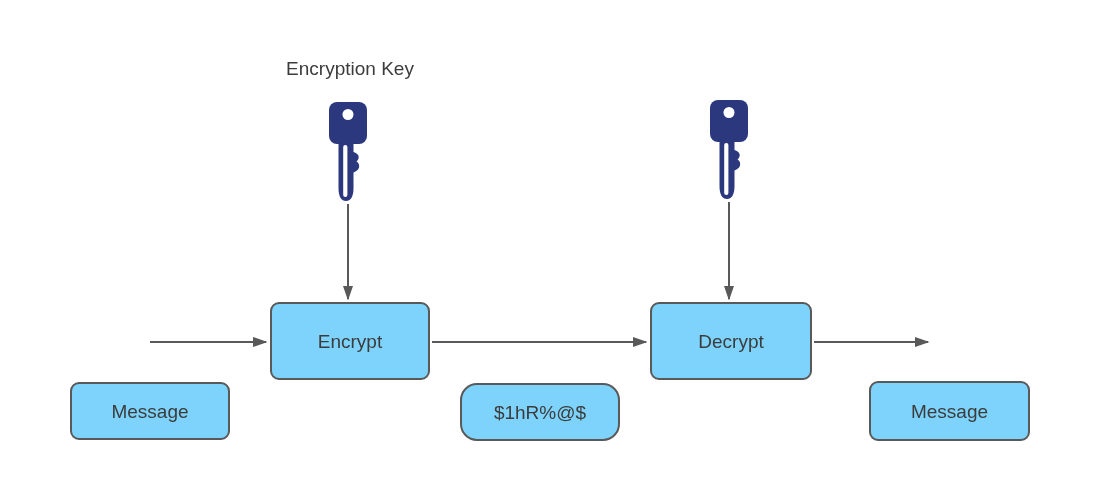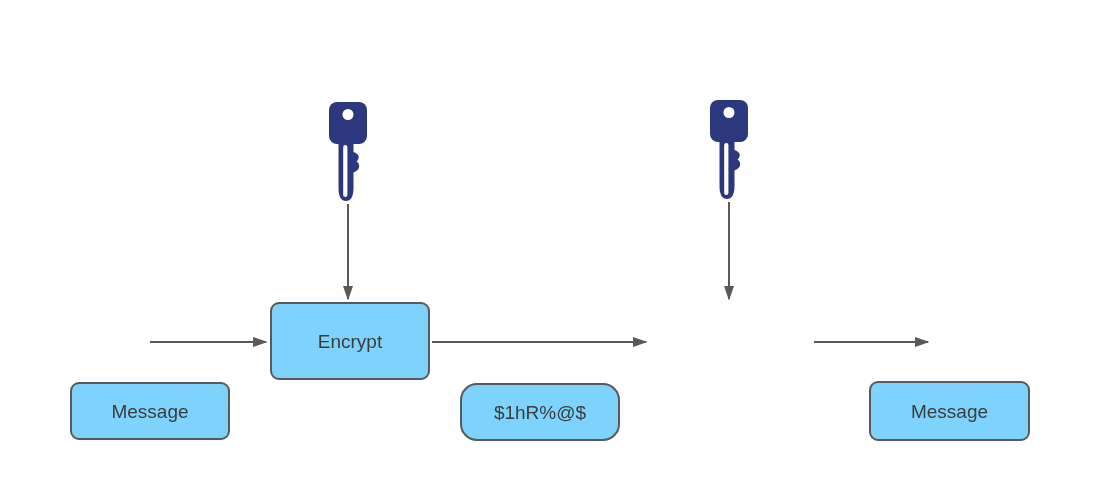--- a/index.html
+++ b/index.html
@@ -72,38 +72,42 @@
         <path class="ah-path" d="M1,1 L15.5,6 L1,11 Z"></path>
       </marker>
     </defs>
     <line class="edge" x1="150" y1="342" x2="266" y2="342" marker-end="url(#ah)"></line>
     <line class="edge" x1="432" y1="342" x2="646" y2="342" marker-end="url(#ah)"></line>
     <line class="edge" x1="814" y1="342" x2="928" y2="342" marker-end="url(#ah)"></line>
     <line class="edge" x1="348" y1="204" x2="348" y2="299" marker-end="url(#ah)"></line>
     <line class="edge" x1="729" y1="202" x2="729" y2="299" marker-end="url(#ah)"></line>
   </svg>
 
+  <div class="diagram-label" style="left:250px; top:56px;">Encryption Key</div>
 
   <svg class="key-icon" style="left:329px; top:102px;" width="40" height="100" viewBox="0 0 40 100" xmlns="http://www.w3.org/2000/svg">
     <rect x="0" y="0" width="38" height="42" rx="8" fill="currentColor"></rect>
     <circle cx="19" cy="12.5" r="5.5" fill="#ffffff"></circle>
     <path fill="currentColor" d="M9.5,38 L24.5,38 L24.5,50 C30,51.5 31.5,56 27.5,59.5 C31.5,62 31,67.5 26.5,69.5 L24.5,70.5 L24.5,86 C24.5,95 21.5,99 17,99 C12.5,99 9.5,95 9.5,86 Z"></path>
     <rect x="14.2" y="43" width="4.2" height="52" rx="2.1" fill="#ffffff"></rect>
   </svg>
 
   <svg class="key-icon" style="left:710px; top:100px;" width="40" height="100" viewBox="0 0 40 100" xmlns="http://www.w3.org/2000/svg">
     <rect x="0" y="0" width="38" height="42" rx="8" fill="currentColor"></rect>
     <circle cx="19" cy="12.5" r="5.5" fill="#ffffff"></circle>
     <path fill="currentColor" d="M9.5,38 L24.5,38 L24.5,50 C30,51.5 31.5,56 27.5,59.5 C31.5,62 31,67.5 26.5,69.5 L24.5,70.5 L24.5,86 C24.5,95 21.5,99 17,99 C12.5,99 9.5,95 9.5,86 Z"></path>
     <rect x="14.2" y="43" width="4.2" height="52" rx="2.1" fill="#ffffff"></rect>
   </svg>
 
   <div class="node" style="left:270px; top:302px; width:160px; height:78px;">
     <span>Encrypt</span>
   </div>
+  <div class="node" style="left:650px; top:302px; width:162px; height:78px;">
+    <span>Decrypt</span>
+  </div>
 
   <div class="node" style="left:70px; top:382px; width:160px; height:58px;">
     <span>Message</span>
   </div>
   <div class="node" style="left:460px; top:383px; width:160px; height:58px;border-radius:17px;">
     <span>$1hR%@$</span>
   </div>
   <div class="node" style="left:869px; top:381px; width:161px; height:60px;">
     <span>Message</span>
   </div>

